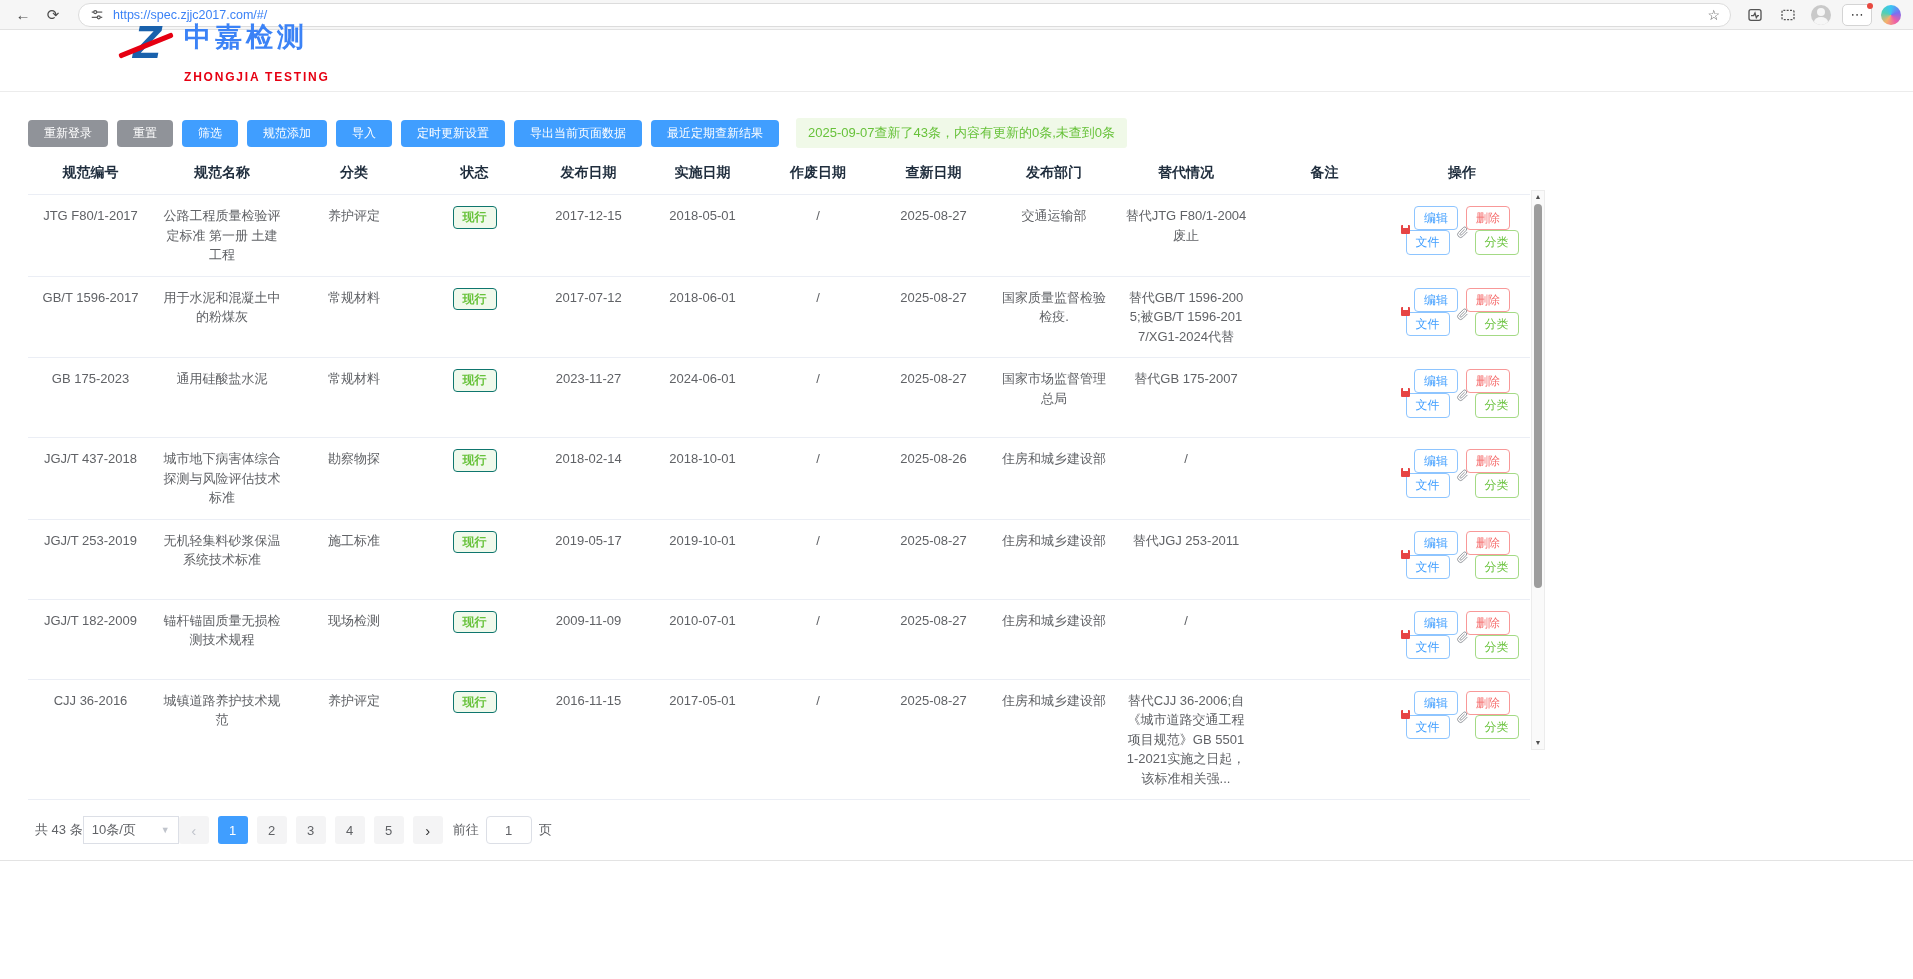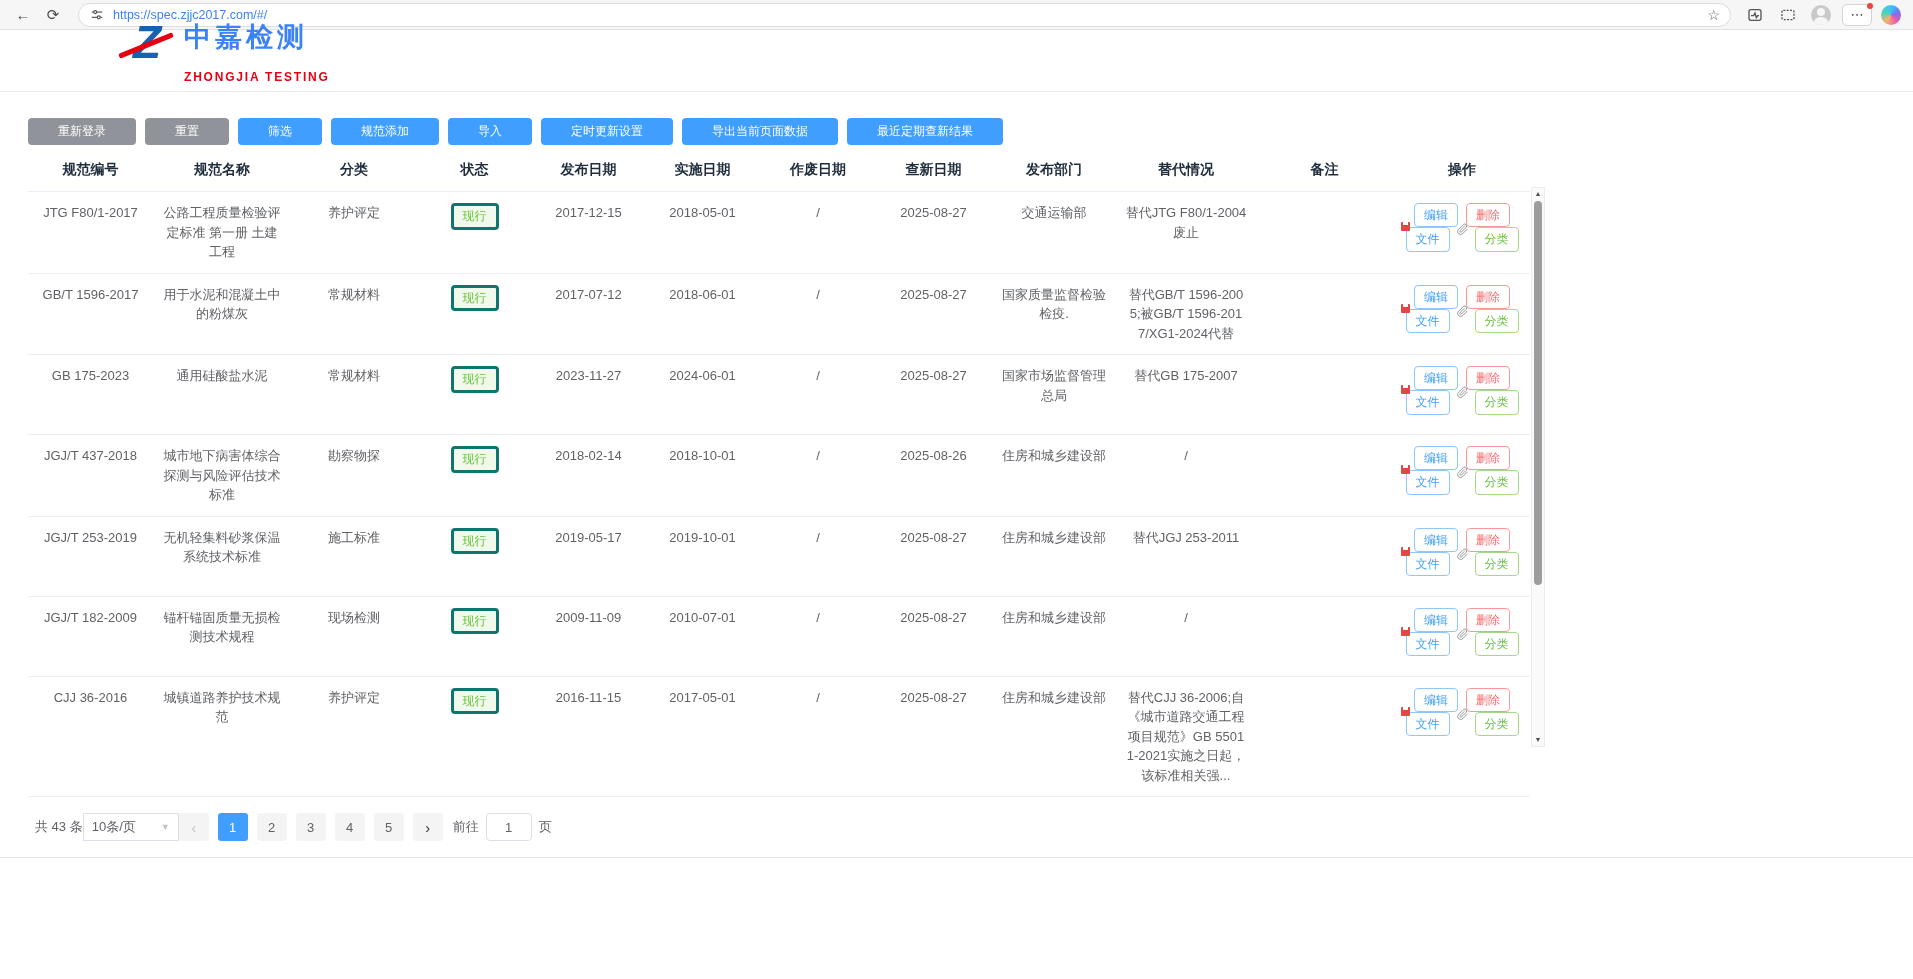--- a/index.html
+++ b/index.html
@@ -56,42 +56,42 @@
   .main-nav { display:flex; margin-left:48px; gap:42px; align-items:flex-end; height:100%; }
   .nav-item {
     color:#2d7dd2; font-size:17px; cursor:pointer; text-decoration:none;
     padding:0 2px 19px; border-bottom:3px solid transparent; white-space:nowrap;
   }
   .nav-item.active { border-bottom-color:#2d7dd2; }
 
   
   .toolbar { display:flex; align-items:center; gap:9px; margin:26px 0 0 28px; }
   .btn {
-    height:27px; padding:0 30px; border-radius:4px; font-size:12px; color:#fff;
+    height:27px; padding:0 16px; border-radius:4px; font-size:12px; color:#fff;
     border:none; cursor:pointer; white-space:nowrap;
   }
   .btn.gray { background:#909399; }
   .btn.blue { background:#409eff; }
   .status-note {
     margin-left:8px; background:#f0f9e8; color:#67c23a; font-size:13px;
     padding:6px 12px; border-radius:3px; white-space:nowrap;
   }
 
   
   .table-wrap { position:relative; margin:10px 0 0 28px; width:1517px; }
   table { border-collapse:collapse; table-layout:fixed; width:1502px; }
   th { font-size:14px; color:#1f2d3d; font-weight:bold; padding:6px 4px 12px; text-align:center; }
   tbody td {
     font-size:13px; color:#606266; text-align:center; vertical-align:top;
     padding:11px 8px; height:80px; border-top:1px solid #ebeef5; line-height:1.5; word-break:break-all;
   }
   table { border-bottom:1px solid #ebeef5; }
   .tag {
-    display:inline-block; background:#f0f9eb; border:3px solid #0f766e; color:#67c23a;
-    font-size:12px; padding:2px 9px; border-radius:4px; line-height:1.4;
+    display:inline-block; background:#f0f9eb; border:1px solid #0f766e; color:#67c23a;
+    font-size:12px; padding:2px 9px; border-radius:4px; line-height:1.4;font-weight:bold;
   }
   .act-line { display:flex; justify-content:center; align-items:flex-start; gap:8px; }
   .mini {
     font-size:12px; padding:4px 9px; border-radius:4px; background:#fff; cursor:pointer; line-height:1.2; white-space:nowrap;
   }
   .mini.blue  { color:#409eff; border:1px solid #8ec5ff; }
   .mini.red   { color:#f56c6c; border:1px solid #f89898; }
   .mini.green { color:#67c23a; border:1px solid #a4da85; }
   .file-wrap { position:relative; display:inline-block; }
   .floppy { position:absolute; left:-5px; top:-5px; width:9px; height:9px; background:#e64545; border-radius:1px; z-index:2; }
@@ -192,20 +192,21 @@
 
 <div class="toolbar">
   <button class="btn gray">重新登录</button>
   <button class="btn gray">重置</button>
   <button class="btn blue">筛选</button>
   <button class="btn blue">规范添加</button>
   <button class="btn blue">导入</button>
   <button class="btn blue">定时更新设置</button>
   <button class="btn blue">导出当前页面数据</button>
   <button class="btn blue">最近定期查新结果</button>
+  <span class="status-note">2025-09-07查新了43条，内容有更新的0条,未查到0条</span>
 </div>
 
 <div class="table-wrap">
   <table>
     <colgroup>
       <col style="width:125px">
         <col style="width:138px">
         <col style="width:126px">
         <col style="width:115px">
       <col style="width:113px">

